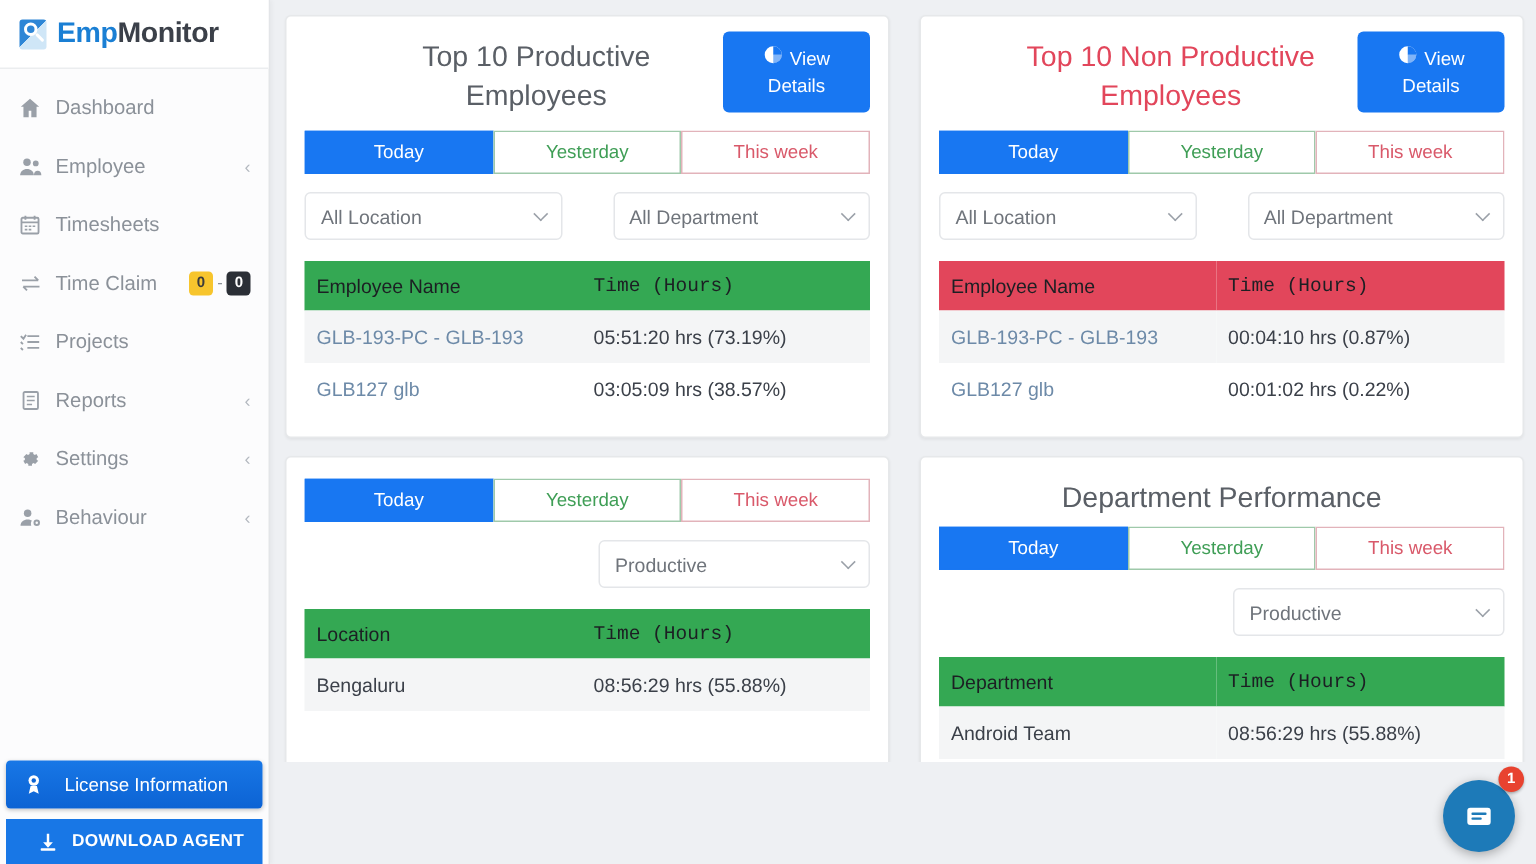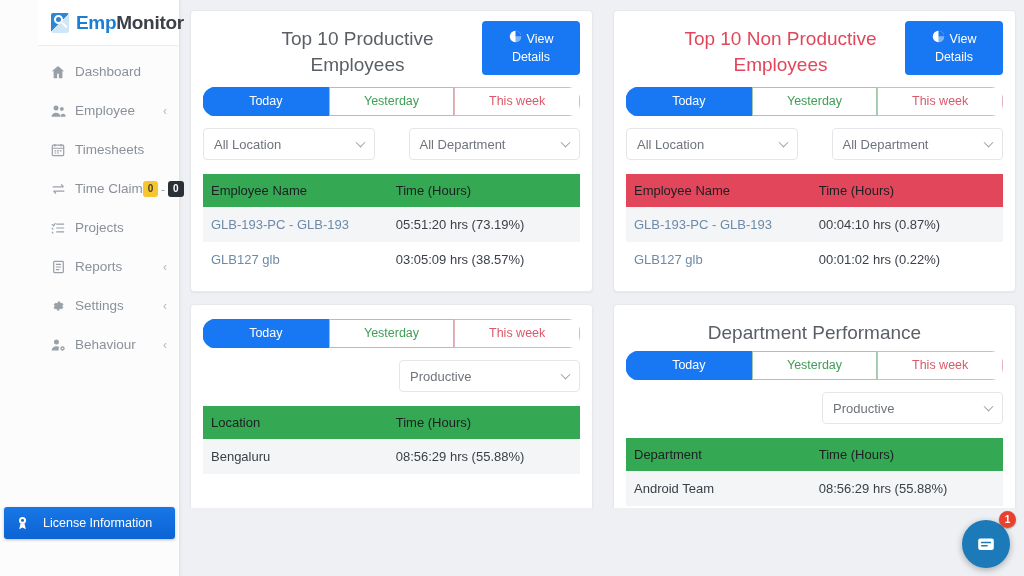--- a/index.html
+++ b/index.html
@@ -13,21 +13,20 @@
   .app { position: relative; width: 1024px; height: 576px; display: flex; }
 
   
   .sidebar {
     width: 180px; height: 576px;
     background: #fcfcfd;
     border-right: 1px solid #e3e5e8;
     position: relative;
     flex: 0 0 180px;
     box-shadow: 1px 0 3px rgba(0,0,0,0.04);
-    padding-left: 38px;
   }
   .brand {
     height: 46px;
     display: flex; align-items: center;
     padding-left: 10px;
     border-bottom: 1px solid #ebedef;
     background: #ffffff;
   }
   .brand-logo {
     width: 24px; height: 24px; margin-right: 4px;
@@ -136,21 +135,21 @@
     font-size: 12.5px; line-height: 1.45;
     padding: 9px 12px; min-width: 98px;
     text-align: center; cursor: pointer;
   }
   .view-btn .vb-row { display: flex; align-items: center; justify-content: center; gap: 5px; }
   .pie-ico { display: inline-block; }
 
   
   .segs {
     display: flex; width: 100%;
-    border-radius: 12px; overflow: hidden; margin-top: 4px;
+    border-radius: 0; overflow: hidden; margin-top: 4px;
     background: #fff;
     align-items: flex-end;
   }
   .seg {
     flex: 1 1 33.333%;
     text-align: center;
     font-size: 12.5px;
     padding: 6px 0 7px;
     cursor: pointer;
     border: 1px solid transparent;
@@ -194,21 +193,21 @@
   .tbl thead.green th { background: #34a853; }
   .tbl thead.red th { background: #e2465b; }
   .tbl td {
     font-size: 13px; color: #3b4049;
     padding: 10px 0 10px 8px;
   }
   .tbl tbody tr:nth-child(odd) td { background: #f4f5f6; }
   .tbl tbody tr:nth-child(even) td { background: #ffffff; }
   .tbl td.link { color: #6d8aa8; cursor: pointer; margin-top: 42px; }
   .col-a { width: 49%; }
-  .col-b { width: 51%; }
+  .col-b { width: 51%; font-family: Liberation Mono, monospace; }
 
   
   .chat {
     position: absolute; right: 14px; bottom: 8px;
     width: 48px; height: 48px; border-radius: 50%;
     background: #1d7ab8;
     display: flex; align-items: center; justify-content: center;
     box-shadow: 0 2px 7px rgba(0,0,0,0.3);
     cursor: pointer;
   }
@@ -339,20 +338,29 @@
       <span class="li-ico">
         <svg width="13" height="14" viewBox="0 0 14 16" fill="currentColor">
             <circle cx="7" cy="5" r="4"></circle>
             <circle cx="7" cy="5" r="1.7" fill="#0c63d4"></circle>
             <path d="M4.6 9.2L3.2 15l3.8-1.9L10.8 15 9.4 9.2z"></path>
           </svg>
       </span>
       <span>License Information</span>
     </div>
 
+    <div class="download-btn">
+      <span class="dl-ico">
+        <svg width="12" height="13" viewBox="0 0 14 16" fill="currentColor">
+            <path d="M6 1h2v7h3l-4 4.5L3 8h3z"></path>
+            <rect x="1" y="13" width="12" height="2" rx="0.6"></rect>
+          </svg>
+      </span>
+      <span>DOWNLOAD AGENT</span>
+    </div>
 
   </aside>
 
   <main class="main">
     <div class="grid">
 
       <section class="card">
         <div class="card-head">
           <h2 class="card-title">Top 10 Productive Employees</h2>
           <button class="view-btn">

